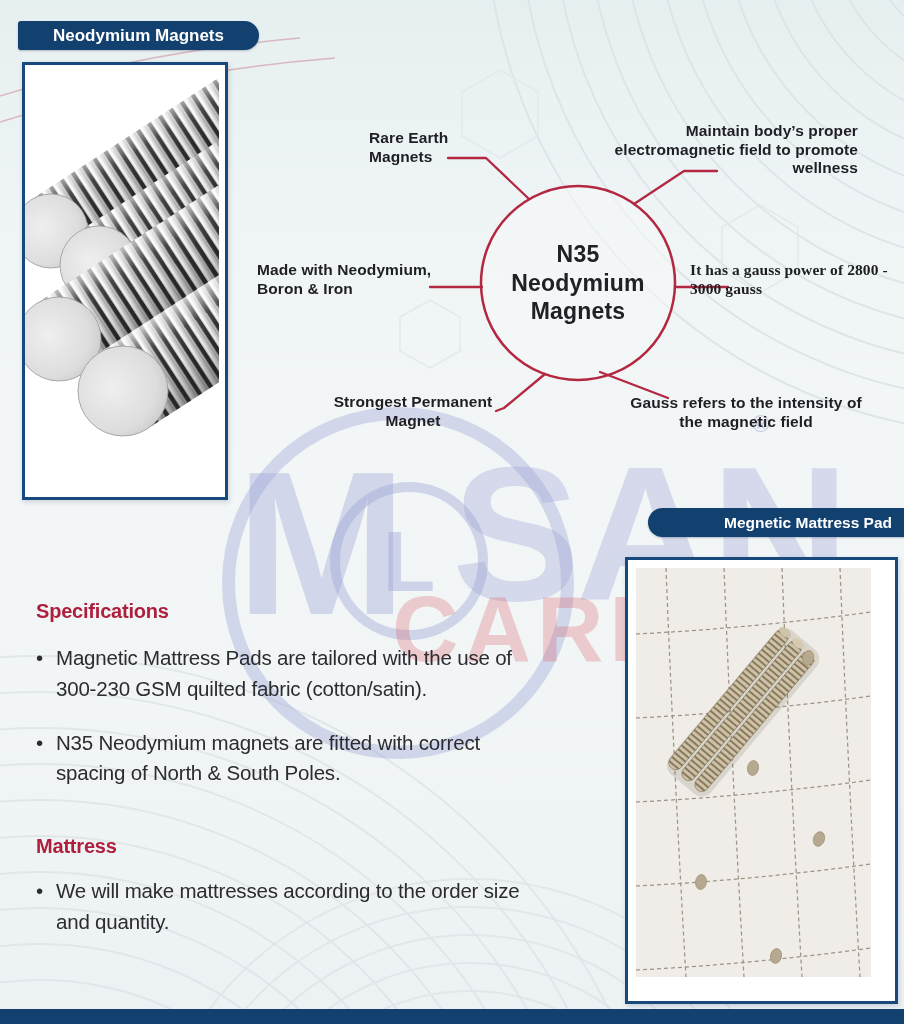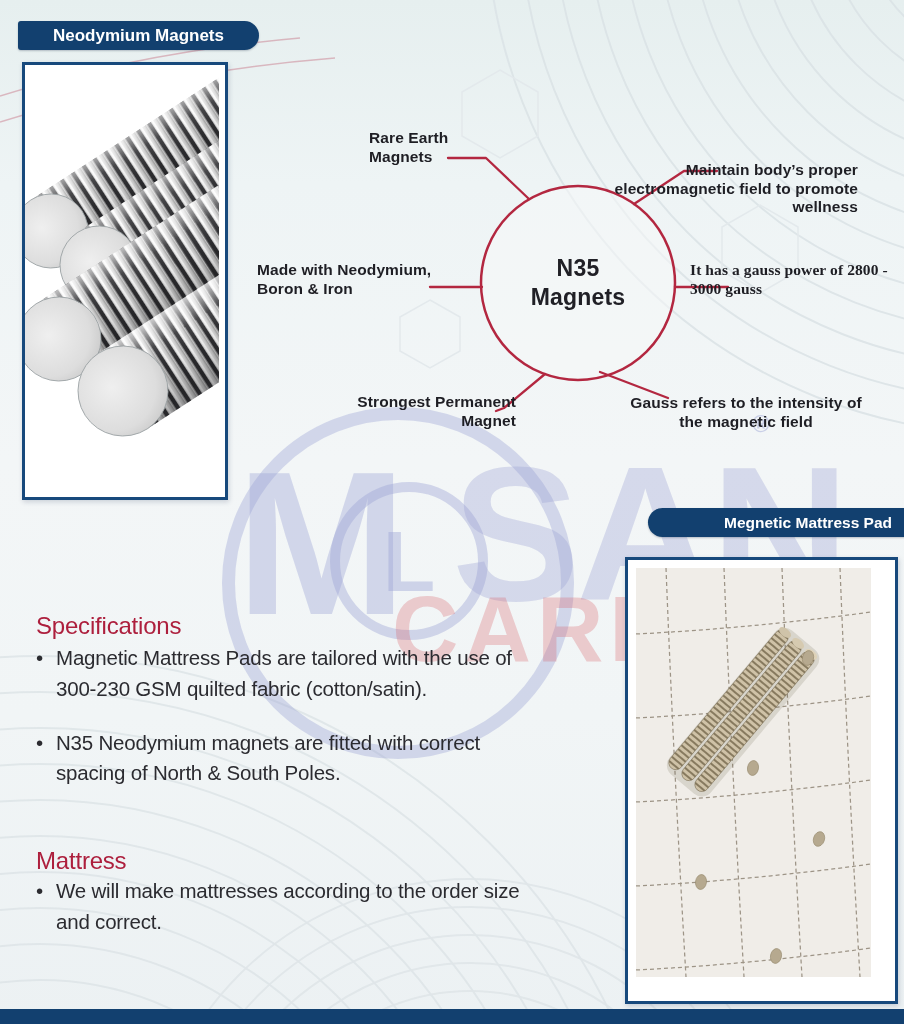--- a/index.html
+++ b/index.html
@@ -32,31 +32,31 @@
   #banner-mattress{left:648px;top:508px;width:256px;height:29px;font-size:15.5px;border-radius:15px 0 0 15px;padding-left:32px;}
 
   .photo-frame{background:#ffffff;border:3px solid #17497c;box-shadow:1px 2px 5px rgba(20,40,80,.18);}
   #magnet-frame{left:22px;top:62px;width:200px;height:432px;padding:0;}
   #mattress-frame{left:625px;top:557px;width:251px;height:425px;padding:8px;background:#ffffff;}
 
   
   #diagram-lines{left:0;top:0;z-index:2;pointer-events:none;}
   .callout{position:absolute;z-index:3;font-weight:700;font-size:15.5px;line-height:1.2;color:#1e1e24;letter-spacing:.1px;}
   #callout-rare{left:369px;top:129px;width:100px;text-align:left;}
-  #callout-maintain{left:566px;top:122px;width:292px;text-align:right;margin-top:39px;}
+  #callout-maintain{left:566px;top:122px;width:292px;text-align:right;}
   #callout-made{left:257px;top:261px;width:192px;text-align:left;}
   #callout-gausspower{left:690px;top:261px;width:198px;text-align:left;font-family:Liberation Serif, serif;}
-  #callout-strongest{left:326px;top:393px;width:190px;text-align:right;}
+  #callout-strongest{left:318px;top:393px;width:190px;text-align:center;}
   #callout-gaussrefers{left:618px;top:394px;width:256px;text-align:center;}
   #circle-label{left:481px;top:186px;width:194px;height:194px;z-index:3;display:flex;flex-direction:column;
                 align-items:center;justify-content:center;text-align:center;font-weight:700;font-size:23px;
                 line-height:1.25;color:#202026;letter-spacing:.2px;}
 
   
-  .section-title{font-size:24px;font-weight:400;color:var(--red,#ad1f3d);letter-spacing:-.2px;margin-top:12px;}
+  .section-title{font-size:20px;font-weight:700;color:var(--red,#ad1f3d);letter-spacing:-.2px;}
   #specs-title{left:36px;top:600px;}
   #details-title{left:36px;top:835px;}
   .bullet-list{width:516px;font-size:20.5px;line-height:1.5;color:#2b2b30;letter-spacing:-.2px;}
   #specs-list{left:36px;top:643px;}
   #details-list{left:36px;top:876px;}
   .bullet-item{display:flex;margin-bottom:23px;}
   .bullet-dot{width:20px;flex:0 0 20px;}
 
   #footer-bar{left:0;bottom:0;width:904px;height:15px;background:var(--navy,#12406f);z-index:2;}
 </style>
@@ -187,20 +187,21 @@
       <path d="M717,171 L684,171 L634,204"></path>
       <path d="M430,287 L482,287"></path>
       <path d="M675,287 L728,287"></path>
       <path d="M545,374 L504,408 L496,411"></path>
       <path d="M600,372 L668,398"></path>
     </g>
   </svg>
 
   <div id="circle-label" class="abs">
     <span>N35</span>
+    <span>Neodymium</span>
     <span>Magnets</span>
   </div>
   <div id="callout-rare" class="callout">Rare Earth Magnets</div>
   <div id="callout-maintain" class="callout">Maintain body’s proper electromagnetic field to promote wellness</div>
   <div id="callout-made" class="callout">Made with Neodymium, Boron &amp; Iron</div>
   <div id="callout-gausspower" class="callout">It has a gauss power of 2800 - 3000 gauss</div>
   <div id="callout-strongest" class="callout">Strongest Permanent Magnet</div>
   <div id="callout-gaussrefers" class="callout">Gauss refers to the intensity of the magnetic field</div>
 
   <div id="banner-mattress" class="abs banner content">
@@ -255,18 +256,18 @@
     <div class="bullet-item">
       <span class="bullet-dot">•</span>
       <span>N35 Neodymium magnets are fitted with correct spacing of North &amp; South Poles.</span>
     </div>
   </div>
 
   <div id="details-title" class="abs section-title content">Mattress</div>
   <div id="details-list" class="abs bullet-list content">
     <div class="bullet-item">
       <span class="bullet-dot">•</span>
-      <span>We will make mattresses according to the order size and correct.</span>
+      <span>We will make mattresses according to the order size and quantity.</span>
     </div>
   </div>
 
   <div id="footer-bar" class="abs"></div>
 </div>
 
 </body></html>

